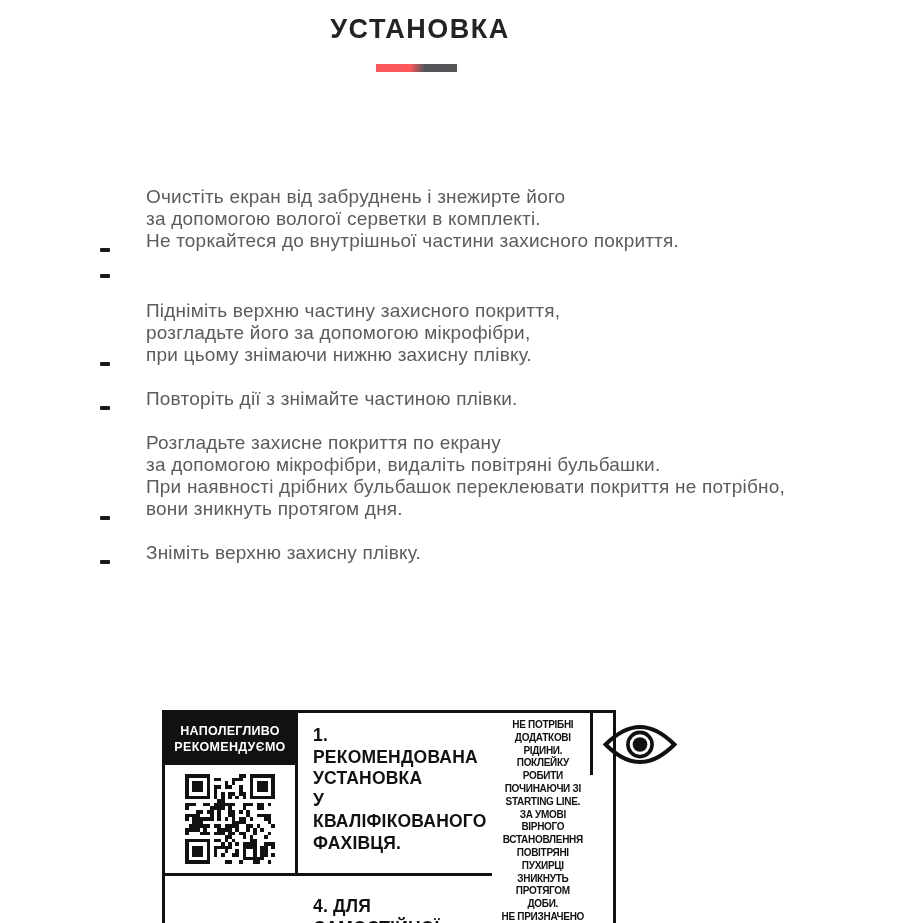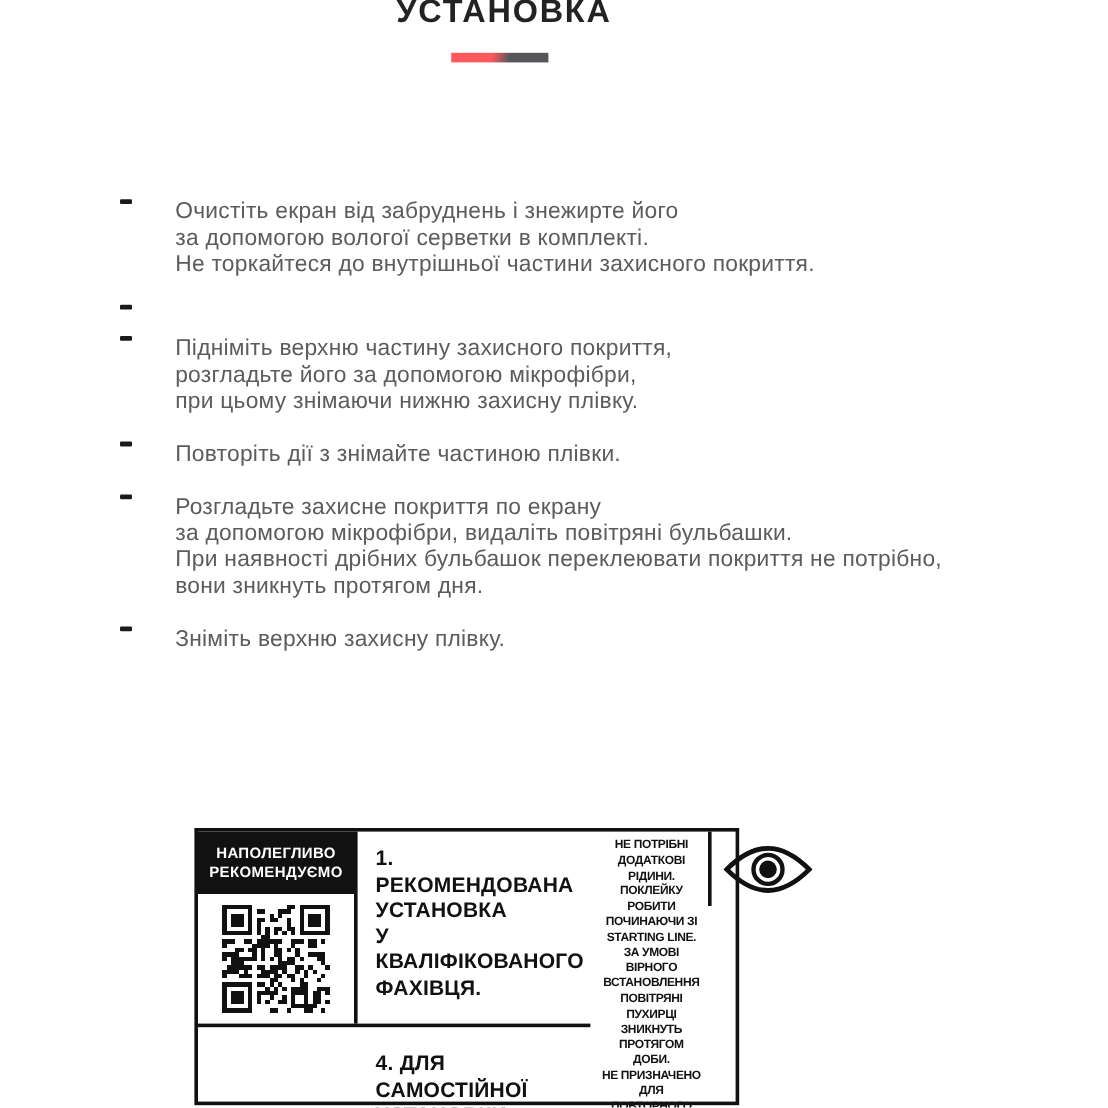--- a/index.html
+++ b/index.html
@@ -3,21 +3,21 @@
 <meta charset="utf-8">
 <style>
   html, body { margin: 0; padding: 0; }
   body {
     width: 923px; height: 923px;
     background: #ffffff;
     font-family: "Liberation Sans", sans-serif;
     position: relative;
     overflow: hidden;
   }
-  .page { position: absolute; inset: 0; }
+  .page { position: absolute; inset: 0; margin-top: 20px; }
 
   
   .title {
     position: absolute;
     left: 0; top: -6px; width: 840px;
     margin: 0;
     text-align: center;
     font-size: 27px;
     font-weight: 600;
     letter-spacing: 1.5px;
@@ -31,21 +31,21 @@
   }
 
   
   .steps {
     position: absolute;
     left: 100px; top: 166px; width: 780px;
     list-style: none; margin: 0; padding: 0;
   }
   .step {
     display: flex;
-    align-items: flex-start;
+    align-items: flex-end;
     margin-bottom: 22px;
   }
   .dash {
     width: 10px; height: 4px;
     background: #1b1b1b;
     border-radius: 1px;
     flex-shrink: 0;
     margin-right: 36px;
   }
   .step-text {

